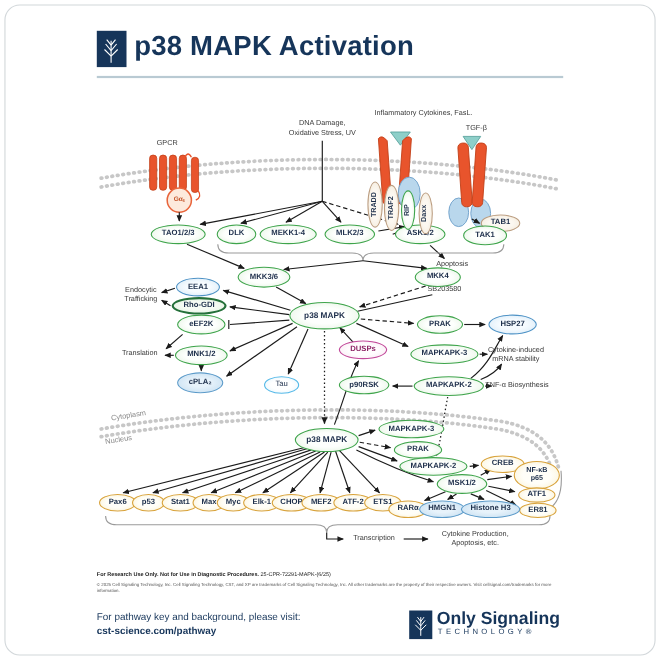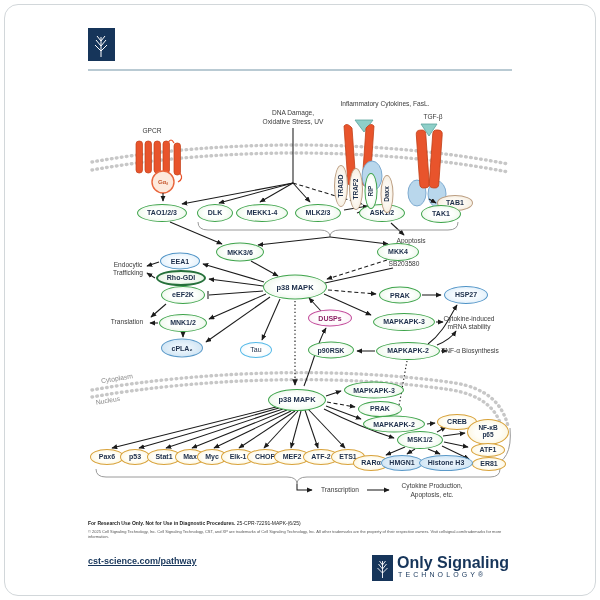--- a/index.html
+++ b/index.html
@@ -22,21 +22,21 @@
   .vert{transform:translate(-50%,-50%) rotate(-90deg);font-size:6.5px;}
   .big{font-size:7.5px;}
   
   .lbl{position:absolute;transform:translate(-50%,-50%);font-size:6.6px;color:#3a3a3a;text-align:center;white-space:nowrap;line-height:1.25;}
   .rot{transform:translate(-50%,-50%) rotate(-9deg);color:#8a8a8a;font-size:6.8px;}
   
   .fine1{position:absolute;left:88px;top:520px;font-size:5px;color:#222;}
   .fine1 b{font-weight:bold;}
   .fine2{position:absolute;left:88px;top:529px;width:424px;font-size:4px;color:#555;}
   .visit{position:absolute;left:88px;top:555px;font-size:9px;color:#16355a;line-height:1.35;}
-  .visit .l2{font-weight:bold;text-decoration:underline;}
+  .visit .l2{font-weight:bold;}
   .brand{position:absolute;left:372px;top:554px;color:#16355a;}
   .brand-name{position:absolute;left:25px;top:0;font-size:16px;font-weight:bold;white-space:nowrap;}
   .brand-tech{position:absolute;left:26px;top:17px;font-size:7px;letter-spacing:3.1px;white-space:nowrap;}
   svg{position:absolute;left:0;top:0;}
   .arrow{stroke:#1b1b1b;stroke-width:1.05;fill:none;}
   .dash{stroke-dasharray:4 2.6;}
   .dot{stroke-dasharray:1.3 2.3;stroke-width:1.15;}
   .thin{stroke:#9a9a9a;stroke-width:1;fill:none;}
   .mem{stroke:#c7c7c7;stroke-width:3.4;fill:none;stroke-linecap:round;stroke-dasharray:.6 4.4;}
 </style>
@@ -186,20 +186,21 @@
     <rect x="372" y="555" width="21" height="26" fill="#16355a"></rect>
     <g stroke="#fff" stroke-width="0.9" fill="none">
       <path d="M382.5,578 V561"></path>
       <path d="M382.5,573 L377.5,568 M382.5,573 L387.5,568"></path>
       <path d="M382.5,569 L378.5,564 M382.5,569 L386.5,564"></path>
       <path d="M382.5,565 L379.5,561 M382.5,565 L385.5,561"></path>
     </g>
   </g>
 </svg>
 
+<div class="hdr-title">p38 MAPK Activation</div>
 <div class="hdr-rule"></div>
 
 <div class="lbl" style="left:152px;top:131px">GPCR</div>
 <div class="lbl" style="left:293px;top:113px">DNA Damage,</div>
 <div class="lbl" style="left:293px;top:122px">Oxidative Stress, UV</div>
 <div class="lbl" style="left:385px;top:104px">Inflammatory Cytokines, FasL.</div>
 <div class="lbl" style="left:433px;top:117px">TGF-β</div>
 <div class="lbl" style="left:411px;top:241px">Apoptosis</div>
 <div class="lbl" style="left:404px;top:264px">SB203580</div>
 <div class="lbl" style="left:128px;top:265px">Endocytic</div>
@@ -270,20 +271,21 @@
 <div class="n bf" style="left:402px;top:463px;width:42px;height:16px">HMGN1</div>
 <div class="n bf" style="left:446px;top:463px;width:54px;height:16px">Histone H3</div>
 
 <div class="fine1">
   <b>For Research Use Only. Not for Use in Diagnostic Procedures.</b>
   <span>25-CPR-72291-MAPK-(6/25)</span>
 </div>
 <div class="fine2">© 2025 Cell Signaling Technology, Inc. Cell Signaling Technology, CST, and XP are trademarks of Cell Signaling Technology, Inc. All other trademarks are the property of their respective owners. Visit cellsignal.com/trademarks for more information.</div>
 
 <div class="visit">
+  <div>For pathway key and background, please visit:</div>
   <div class="l2">cst-science.com/pathway</div>
 </div>
 
 <div class="brand">
   <div class="brand-name">Only Signaling</div>
   <div class="brand-tech">TECHNOLOGY®</div>
 </div>
 
 <div class="frame"></div>
 </div>

